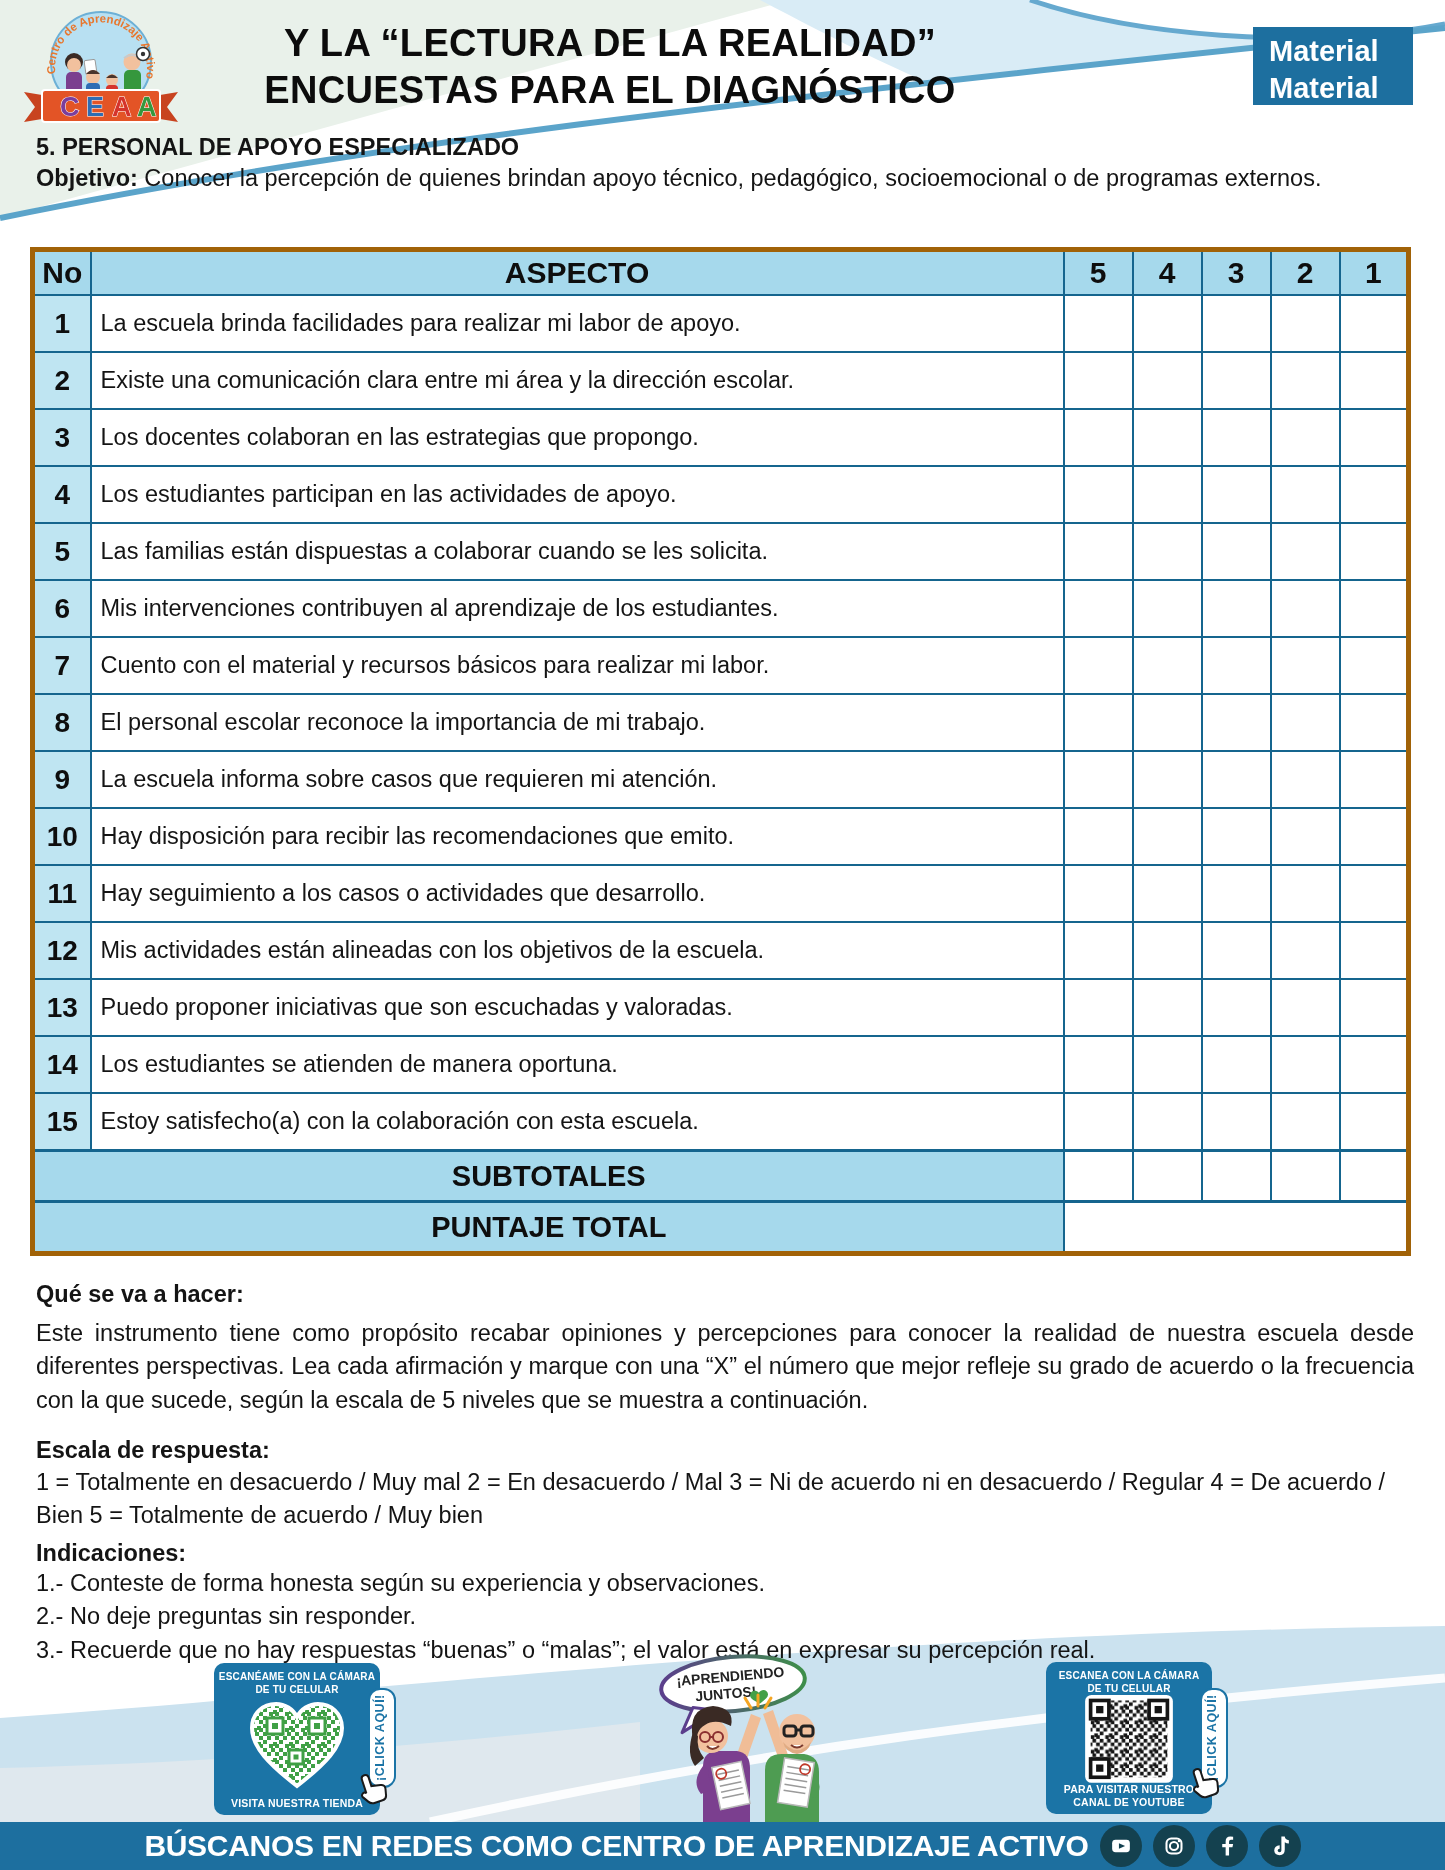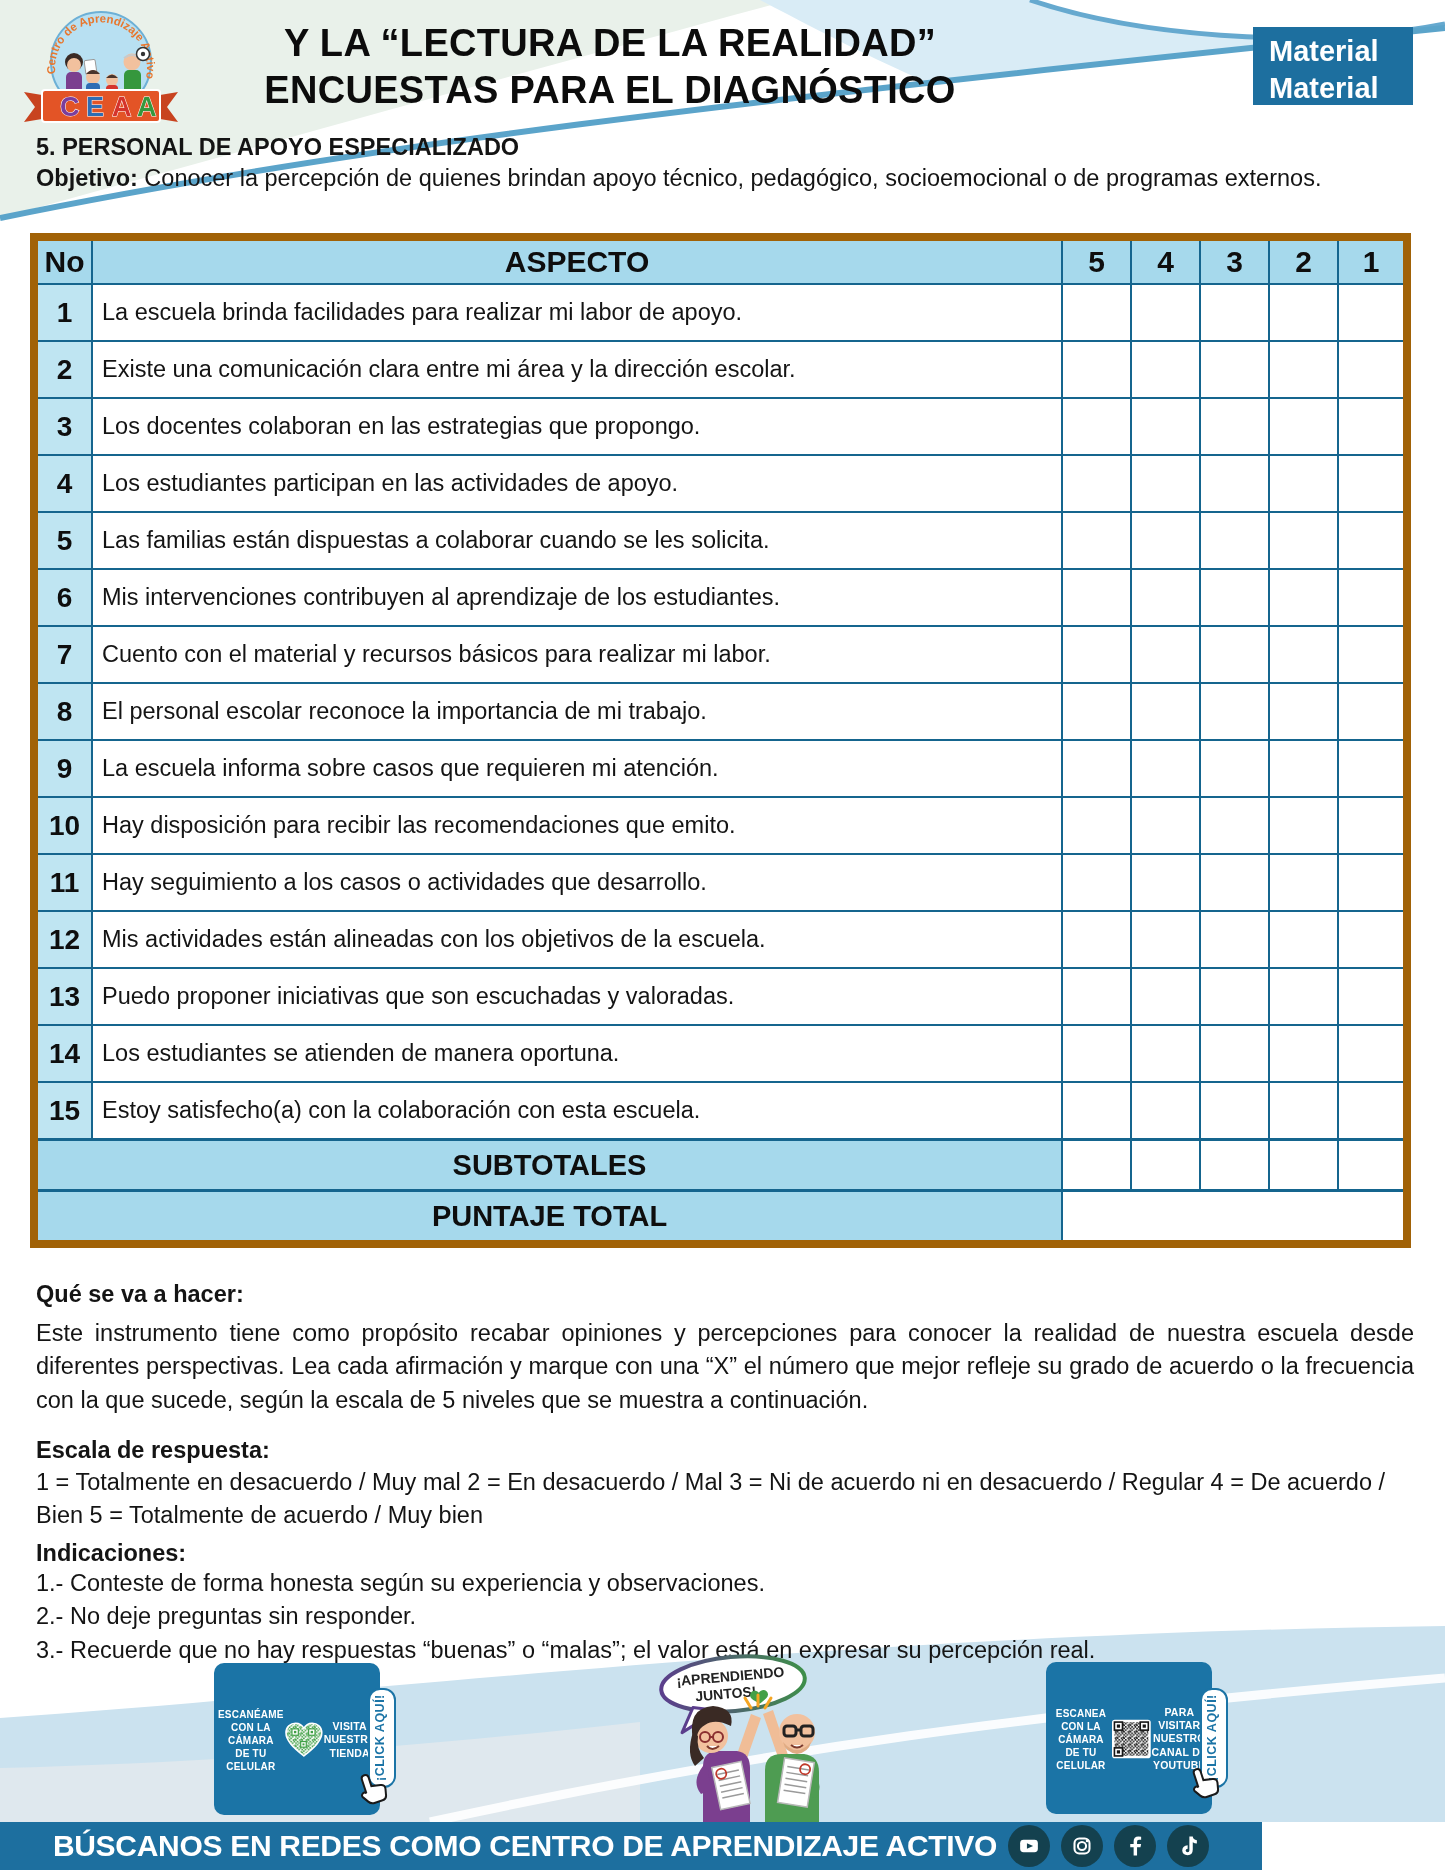--- a/index.html
+++ b/index.html
@@ -14,22 +14,22 @@
          font-weight:800;font-size:38px;line-height:1.24;color:#0c0c0c;letter-spacing:.3px}
   .badge{position:absolute;left:1253px;top:27px;width:160px;height:78px;background:#1d6f9f;z-index:2;
          color:#fff;font-size:29px;font-weight:800;line-height:1.28;padding:6px 0 0 16px;box-sizing:border-box}
 
   .sec-head{position:absolute;left:36px;top:134px;font-size:23.5px;font-weight:800;z-index:2}
   .objective{position:absolute;left:36px;top:162px;width:1378px;font-size:23.5px;line-height:1.4;
              text-align:justify;z-index:2}
   .objective b{font-weight:800}
 
   
-  table.survey{position:absolute;left:30px;top:233px;width:1381px;z-index:2;
-               border-collapse:collapse;border:8px solid #a16207;table-layout:fixed;background:#1d4ed8}
+  table.survey{position:absolute;left:30px;top:247px;width:1381px;z-index:2;
+               border-collapse:collapse;border:5px solid #a16207;table-layout:fixed;background:#1d4ed8}
   .survey th,.survey td{border:2px solid #15658e;padding:0;overflow:hidden}
   .survey thead th{height:42px;background:#a6d9ec;font-size:30px;font-weight:800;color:#0e0e0e}
   .survey tr.item td{height:55px}
   .survey td.no{background:#bfe5f2;text-align:center;font-size:28px;font-weight:800;color:#0e0e0e}
   .survey td.aspect{font-size:23.5px;padding-left:9px;background:#fff}
   .survey td.mark{background:#fff}
   .survey tr.totals td{height:48px;border-top:3px solid #15658e}
   .survey td.tlabel{background:#a6d9ec;text-align:center;font-size:29px;font-weight:800;color:#0e0e0e}
   .survey td.totalcell{background:#fff}
 
@@ -37,31 +37,31 @@
   .tb{position:absolute;left:36px;width:1378px;font-size:23.5px;z-index:2}
   .tb-label{font-weight:800}
   .just{text-align:justify;line-height:1.42;margin:9px 0 0}
   .plain{line-height:1.4;margin:2px 0 0}
   .instr-item{line-height:1.42}
 
   
   .bot-decor{position:absolute;left:0;top:1600px;z-index:0}
   .qr-card{position:absolute;width:166px;height:152px;background:#1b74a6;border-radius:10px;z-index:2;
            color:#fff;text-align:center;box-sizing:border-box;padding:7px 4px 5px;display:flex;
-           align-items:center;justify-content:space-between;cursor:pointer}
+           flex-direction:column;align-items:center;justify-content:space-between;cursor:pointer}
   .qr-top{font-size:10px;font-weight:800;line-height:1.3;letter-spacing:.2px}
   .qr-bottom{font-size:10.5px;font-weight:800;line-height:1.25;letter-spacing:.2px}
   .click-pill{position:absolute;width:24px;height:96px;background:#fff;border:2px solid #1b74a6;z-index:2;
               border-radius:12px;color:#1b74a6;font-size:12.5px;font-weight:800;letter-spacing:.5px;
               writing-mode:vertical-rl;transform:rotate(180deg);text-align:center;line-height:20px;cursor:pointer}
   .hand{position:absolute;z-index:3}
   .mascots{position:absolute;left:645px;top:1652px;z-index:2}
 
   
-  .footbar{position:absolute;left:0;bottom:0;width:1262px;height:48px;background:#1d6f9f;z-index:4;
+  .footbar{position:absolute;left:0;bottom:0;width:1445px;height:48px;background:#1d6f9f;z-index:4;
            display:flex;align-items:center;justify-content:center;gap:11px}
   .foot-text{color:#fff;font-weight:800;font-size:30px;letter-spacing:-.3px;white-space:nowrap}
   .soc{width:42px;height:42px;border-radius:50%;background:#14414f;display:flex;align-items:center;
        justify-content:center;cursor:pointer;flex:0 0 auto}
 </style>
 </head>
 <body>
 
 <div class="page">
 

